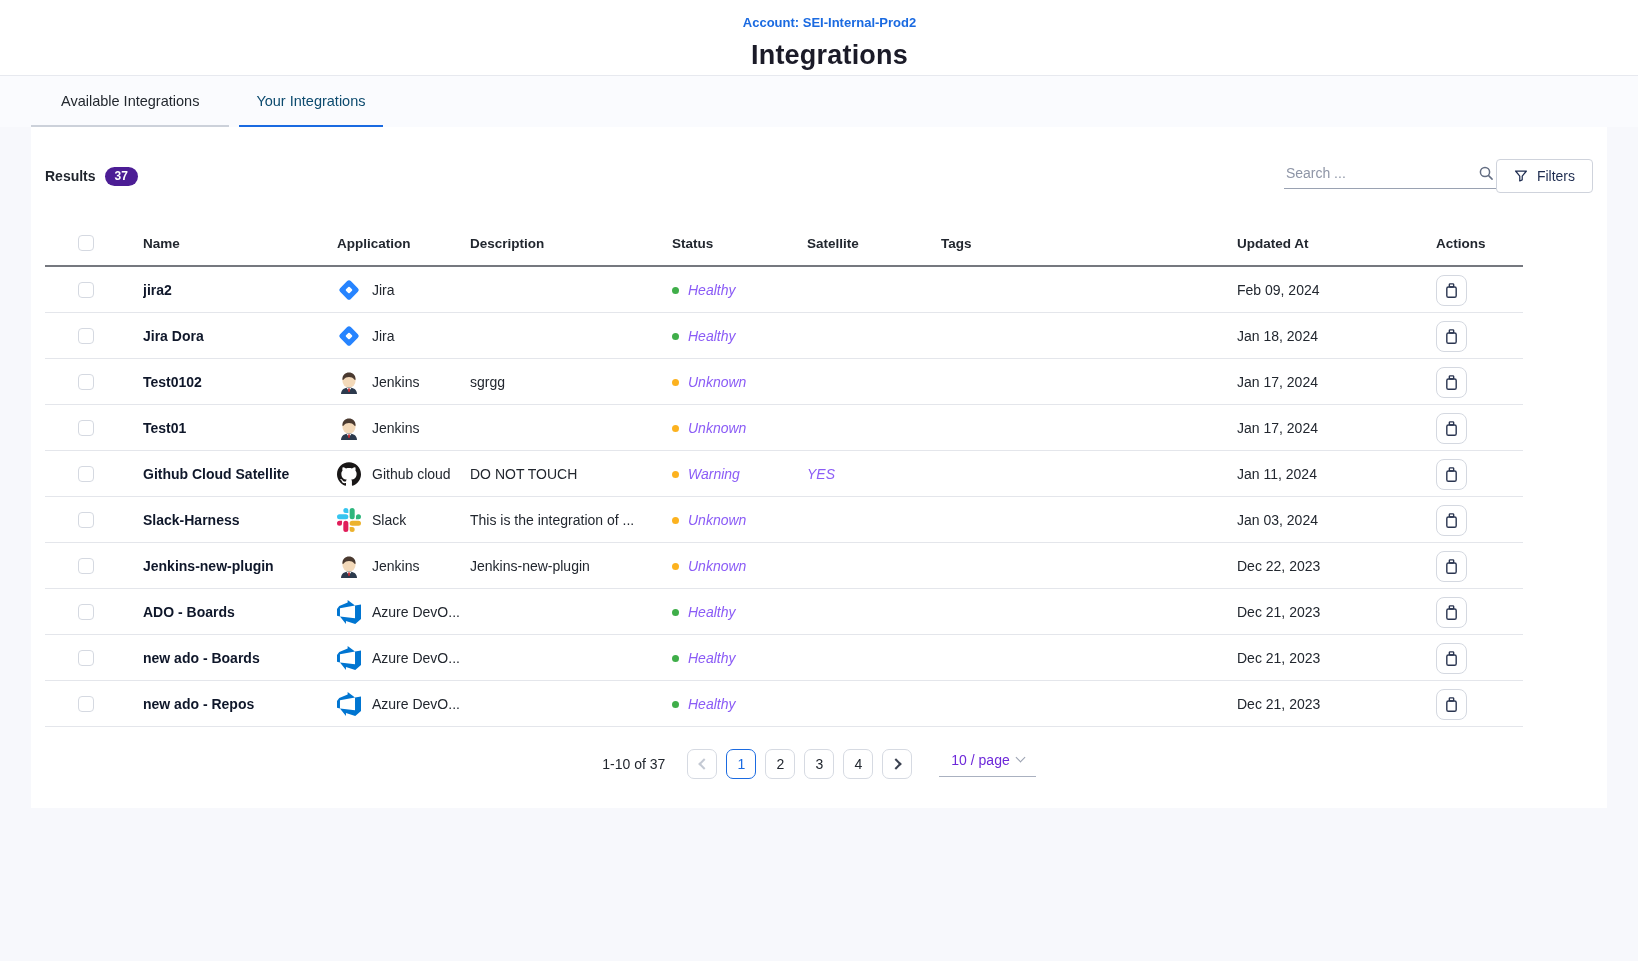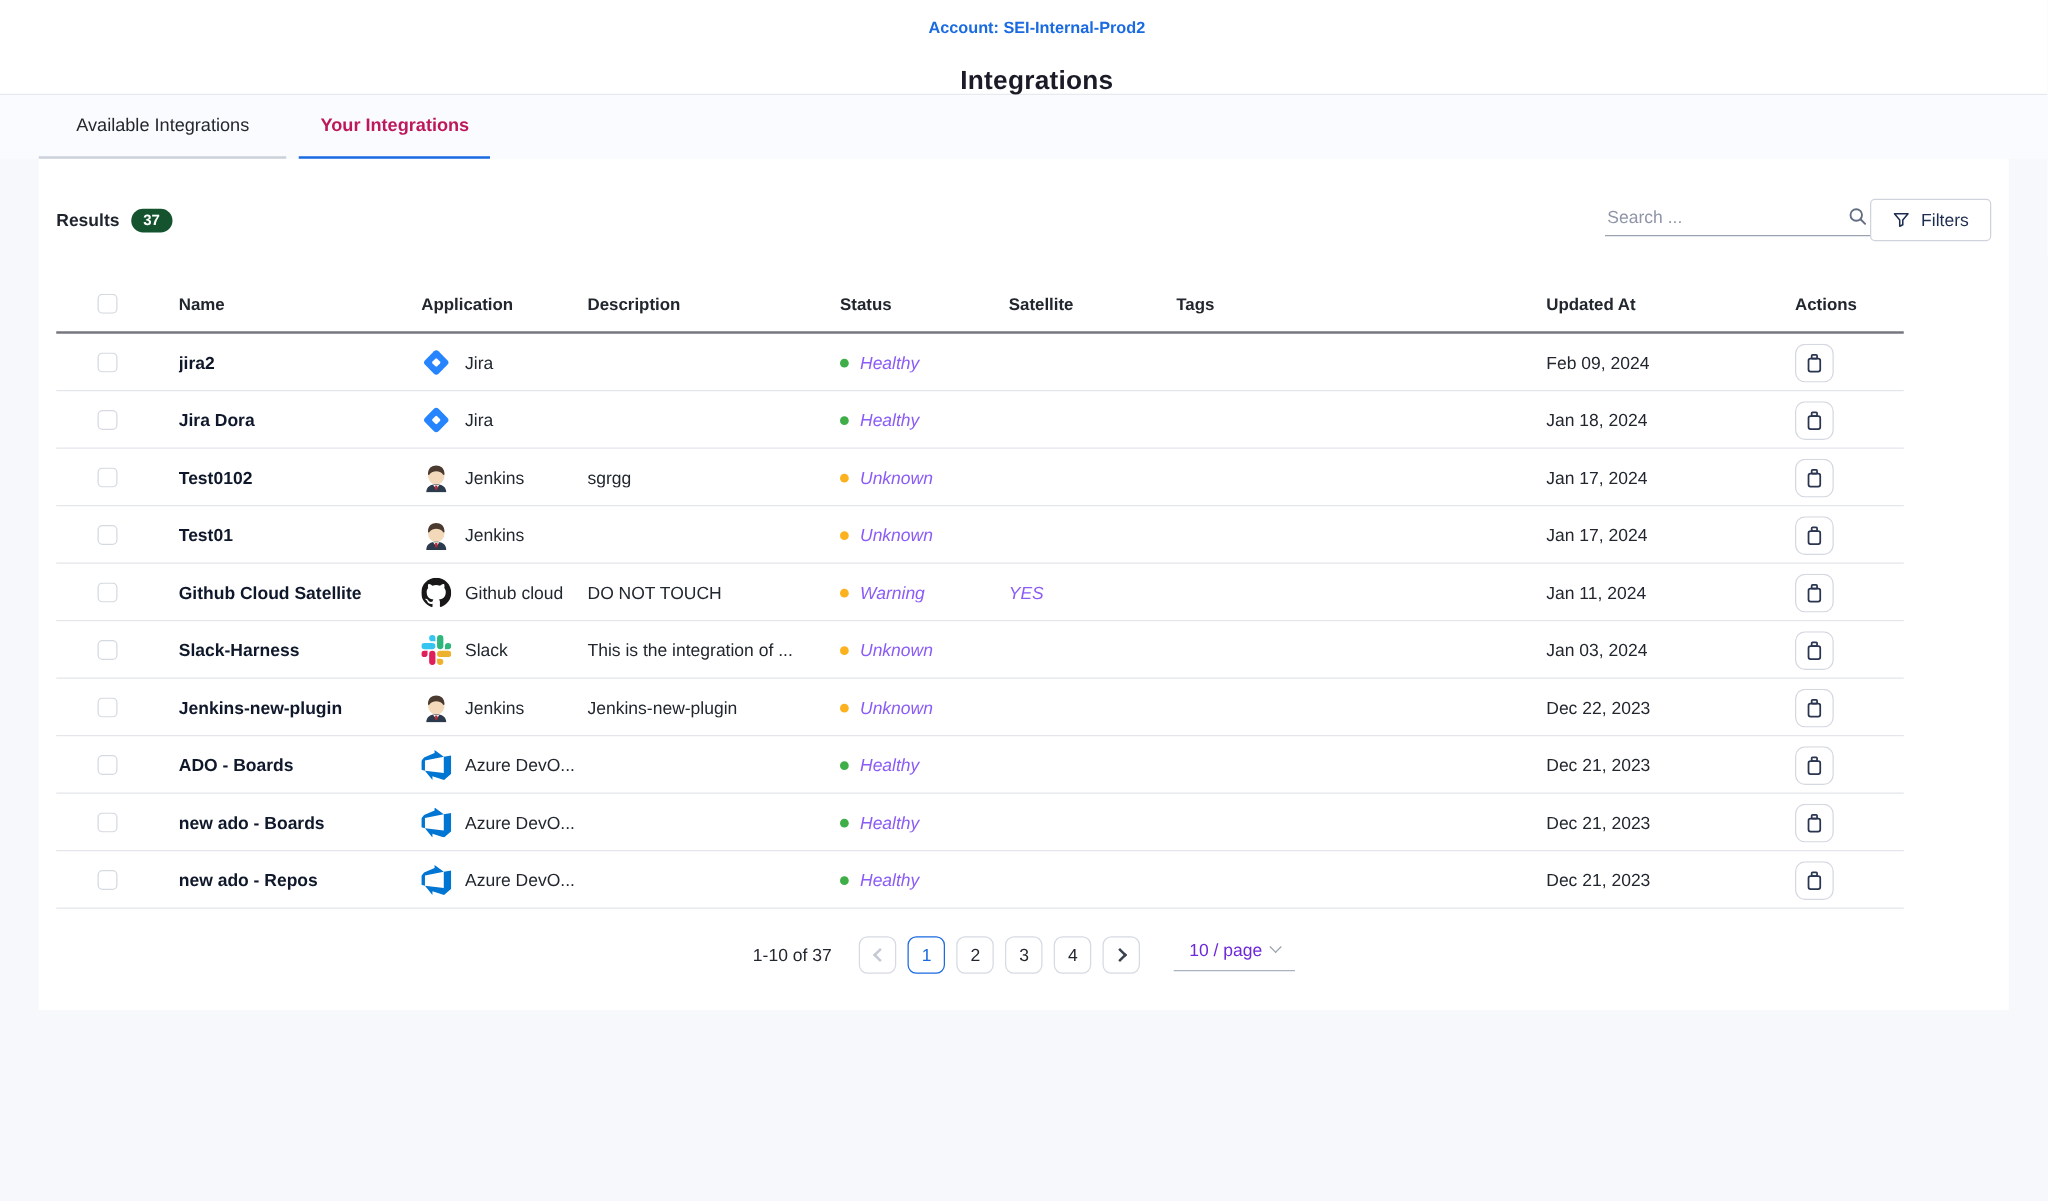--- a/index.html
+++ b/index.html
@@ -4,31 +4,31 @@
 <style>
   * { margin:0; padding:0; box-sizing:border-box; }
   html,body { width:1638px; height:961px; }
   body {
     font-family:"Liberation Sans","DejaVu Sans",sans-serif;
     background:#f7f8fc; color:#22272f; overflow:hidden;
   }
   
   .top-header { background:#fff; height:76px; padding:13px 0 0 21px; border-bottom:1px solid #e7e9ef;text-align:center; }
   .account-link { color:#1a6ae1; font-size:13px; font-weight:700; text-decoration:none; display:inline-block; cursor:pointer; }
-  .page-title { font-size:21px; font-weight:700; color:#1b1b28; margin-top:22px; letter-spacing:.2px; }
+  .page-title { font-size:27px; font-weight:700; color:#1b1b28; margin-top:9px; letter-spacing:.2px; }
   
   .tabbar { background:#fafbfe; height:51px; display:flex; align-items:stretch; padding-left:31px; gap:10px; }
   .tab { display:flex; align-items:center; padding:0 30px; font-size:14.5px; color:#23282f; cursor:pointer; border-bottom:2.5px solid #ccd1da; }
-  .tab.active { color:#be185d; font-weight:700; border-bottom-color:#1a6ae1; padding:0 17px; }
+  .tab.active { color:#0c4a6e; font-weight:400; border-bottom-color:#1a6ae1; padding:0 17px; }
   
   .card { background:#fff; margin:0 31px; min-height:681px; padding-bottom:26px; }
   .toolbar { display:flex; justify-content:space-between; align-items:center; padding:32px 14px 26px 14px; }
   .results-group { display:flex; align-items:center; gap:9px; }
   .results-label { font-size:14px; font-weight:700; color:#1f242c; }
-  .results-badge { background:#14532d; color:#fff; font-size:12px; font-weight:700; border-radius:11px; padding:3px 10px 4px; line-height:1; }
+  .results-badge { background:#4c1d95; color:#fff; font-size:12px; font-weight:700; border-radius:11px; padding:3px 10px 4px; line-height:1; }
   .toolbar-right { display:flex; align-items:center; }
   .searchbox { width:212px; display:flex; align-items:center; border-bottom:1px solid #9aa2b2; padding:2px 2px 7px 2px; }
   .searchbox input { border:none; outline:none; background:transparent; flex:1; font-size:14px; color:#2a3040; font-family:inherit; }
   .searchbox input::placeholder { color:#8e95a6; }
   .filters-btn { display:flex; align-items:center; gap:9px; background:#fff; border:1px solid #cfd3dc; border-radius:4px; padding:8px 17px; font-size:14px; color:#1e2c50; font-family:inherit; cursor:pointer; }
   
   .table { padding:0 14px; }
   .tr { display:grid; grid-template-columns:98px 194px 133px 202px 135px 134px 296px 168px auto; align-items:center; position:relative; height:46px; }
   .tr::after { content:""; position:absolute; left:0; right:70px; bottom:0; height:1px; background:#e4e6eb; }
   .tr.thead { height:48px; }

